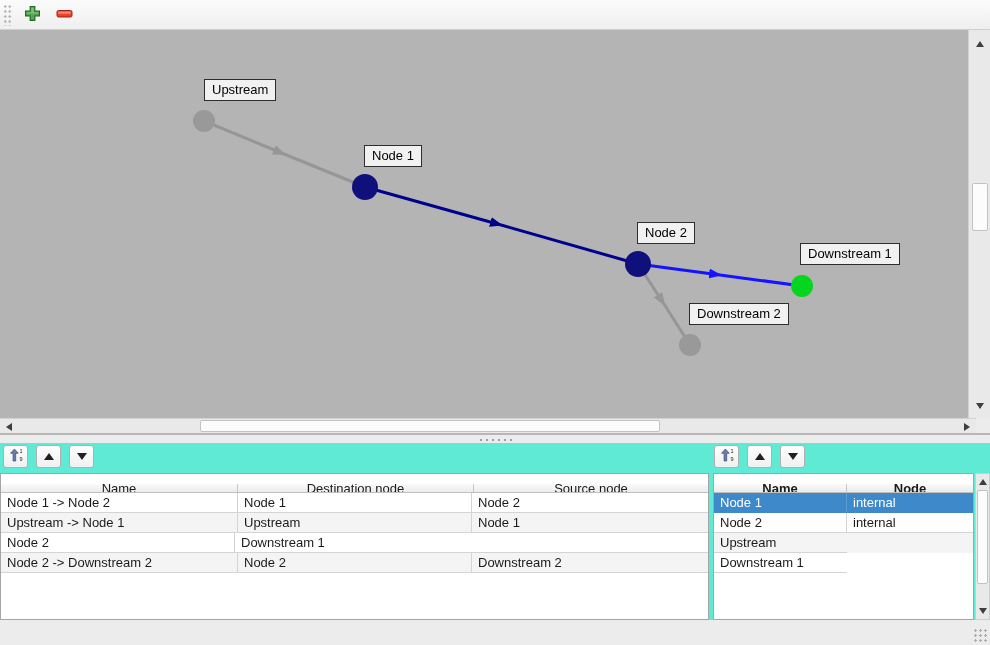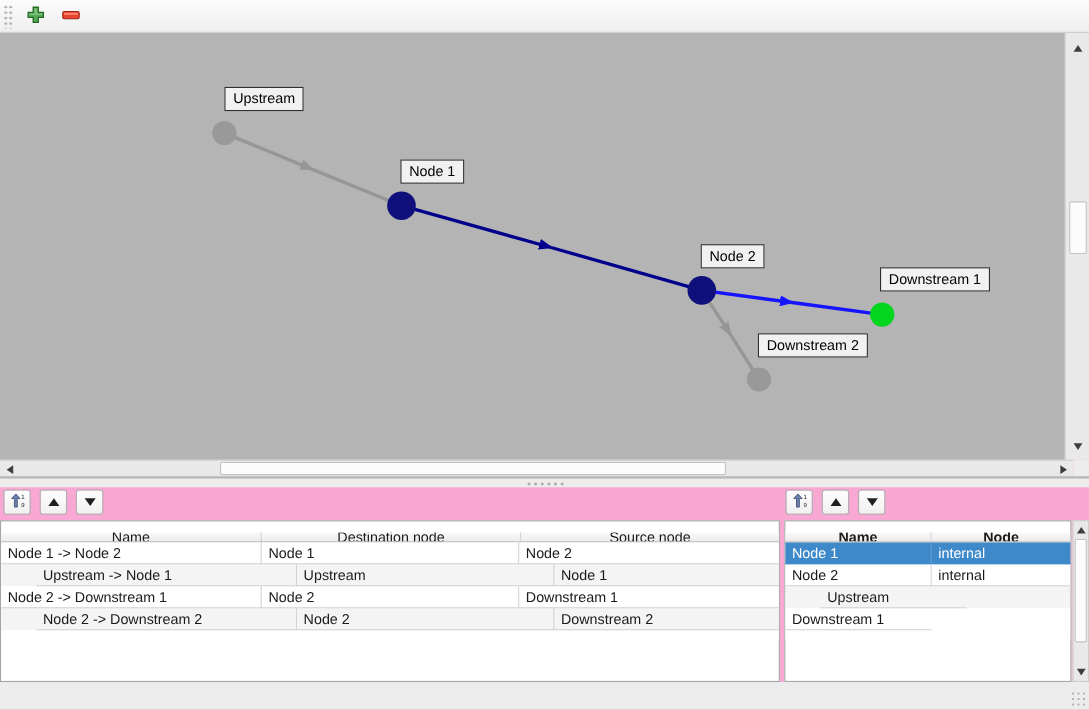--- a/index.html
+++ b/index.html
@@ -1,19 +1,19 @@
 <!DOCTYPE html>
 <html><head>
 <meta charset="utf-8">
 <style>
   * { box-sizing: border-box; margin: 0; padding: 0; }
   html,body { width: 990px; height: 645px; }
   .window {
     position: relative; width: 990px; height: 645px; overflow: hidden;
-    background: #f9a8d4; font-family: "Liberation Sans", sans-serif;
+    background: #5eead4; font-family: "Liberation Sans", sans-serif;
     font-size: 13px; color: #1a1a1a;
   }
   
   .toolbar { position: absolute; top:0; left:0; width:990px; height:30px;
     background: linear-gradient(#fbfbfb,#efefef); border-bottom:1px solid #cfcfcf;
     display:flex; align-items:center; }
   .tb-handle { width:9px; height:22px; margin:0 7px 0 3px;
     background-image: radial-gradient(circle,#b4b4b4 1px,transparent 1.4px);
     background-size: 4.5px 5px; }
   .tb-btn { width:26px; height:26px; display:flex; align-items:center; justify-content:center;
@@ -62,21 +62,21 @@
   .table { position:absolute; top:30px; background:#ffffff; border:1px solid #a5a5a5; }
   .table.ltable { left:0; width:709px; height:147px; }
   .table.rtable { left:713px; width:261px; height:147px; }
   .thead { display:flex; height:19px; }
   .th { background:linear-gradient(#fafafa,#ececec); border-right:1px solid #c6c6c6;
     border-bottom:1px solid #bfbfbf; display:flex; align-items:center; justify-content:center;
     overflow:hidden; white-space:nowrap;margin-top:10px; }
   .th:last-child { border-right:none; }
   .rtable .th { font-weight:bold; }
   .trow { display:flex; height:20px; background:#fff; }
-  .trow.alt { background:#f4f4f4;padding-left:32px; }
+  .trow.alt { background:#f4f4f4; }
   .trow.selected { background:#3d89c9; color:#ffffff; }
   .tc { border-right:1px solid #d4d4d4; border-bottom:1px solid #d4d4d4;
     display:flex; align-items:center; padding-left:6px; overflow:hidden; white-space:nowrap; }
   .tc:last-child { border-right:none; }
   .trow.selected .tc { border-right-color:#5d9cd3; border-bottom-color:#3d89c9; }
   .c-name { width:237px; } .c-src { width:234px; } .c-dst { flex:1; }
   .c-rname { width:133px; } .c-rtype { flex:1; }
   .tfill { height:8px; background:#fff; }
   .ntable-scroll { position:absolute; left:975px; top:30px; width:15px; height:147px;
     background:#e9e9e9; border:1px solid #cdcdcd; }
@@ -228,21 +228,20 @@
         <div class="tc c-name">Node 1 -&gt; Node 2</div>
         <div class="tc c-src">Node 1</div>
         <div class="tc c-dst">Node 2</div>
       </div>
       <div class="trow alt">
         <div class="tc c-name">Upstream -&gt; Node 1</div>
         <div class="tc c-src">Upstream</div>
         <div class="tc c-dst">Node 1</div>
       </div>
       <div class="trow">
-        <div class="tc c-name">Node 2 -&gt; Downstream 1</div>
         <div class="tc c-src">Node 2</div>
         <div class="tc c-dst">Downstream 1</div>
       </div>
       <div class="trow alt">
         <div class="tc c-name">Node 2 -&gt; Downstream 2</div>
         <div class="tc c-src">Node 2</div>
         <div class="tc c-dst">Downstream 2</div>
       </div>
       <div class="tfill"></div>
     </div>

